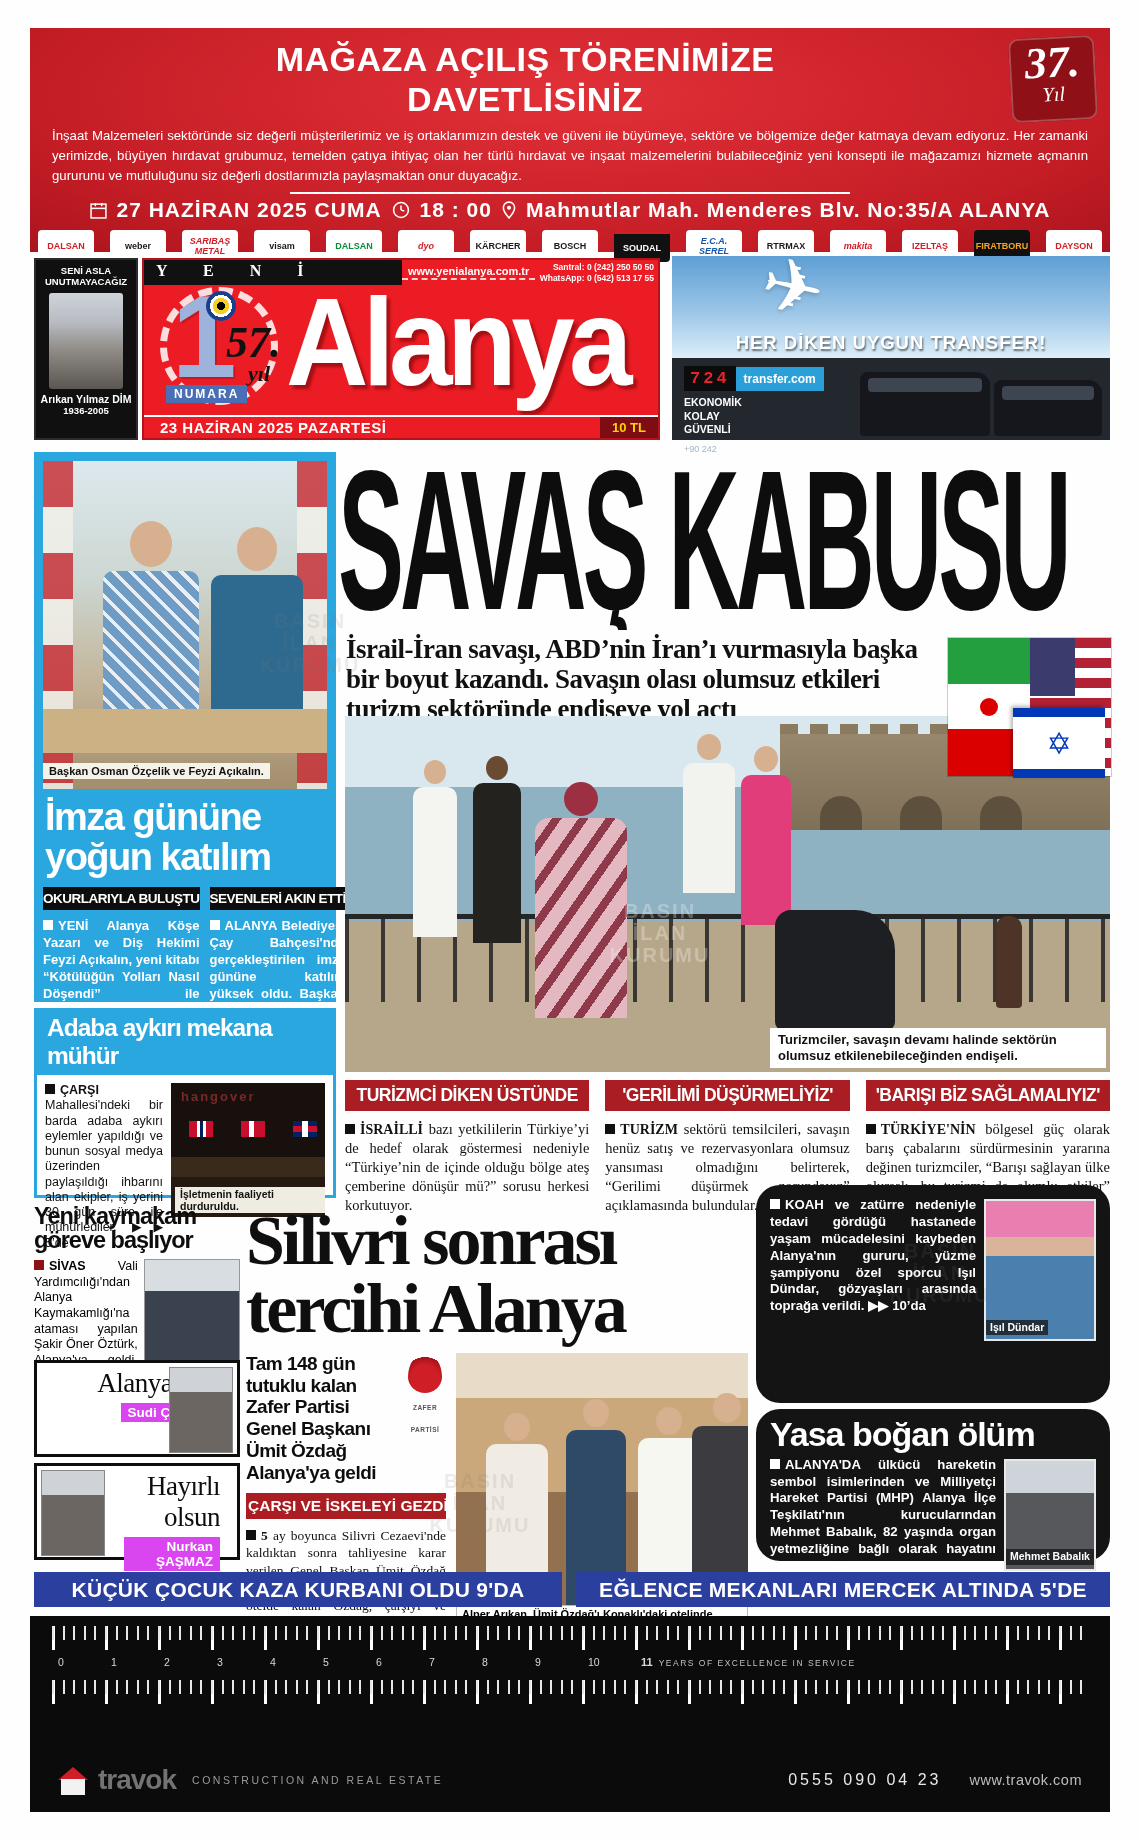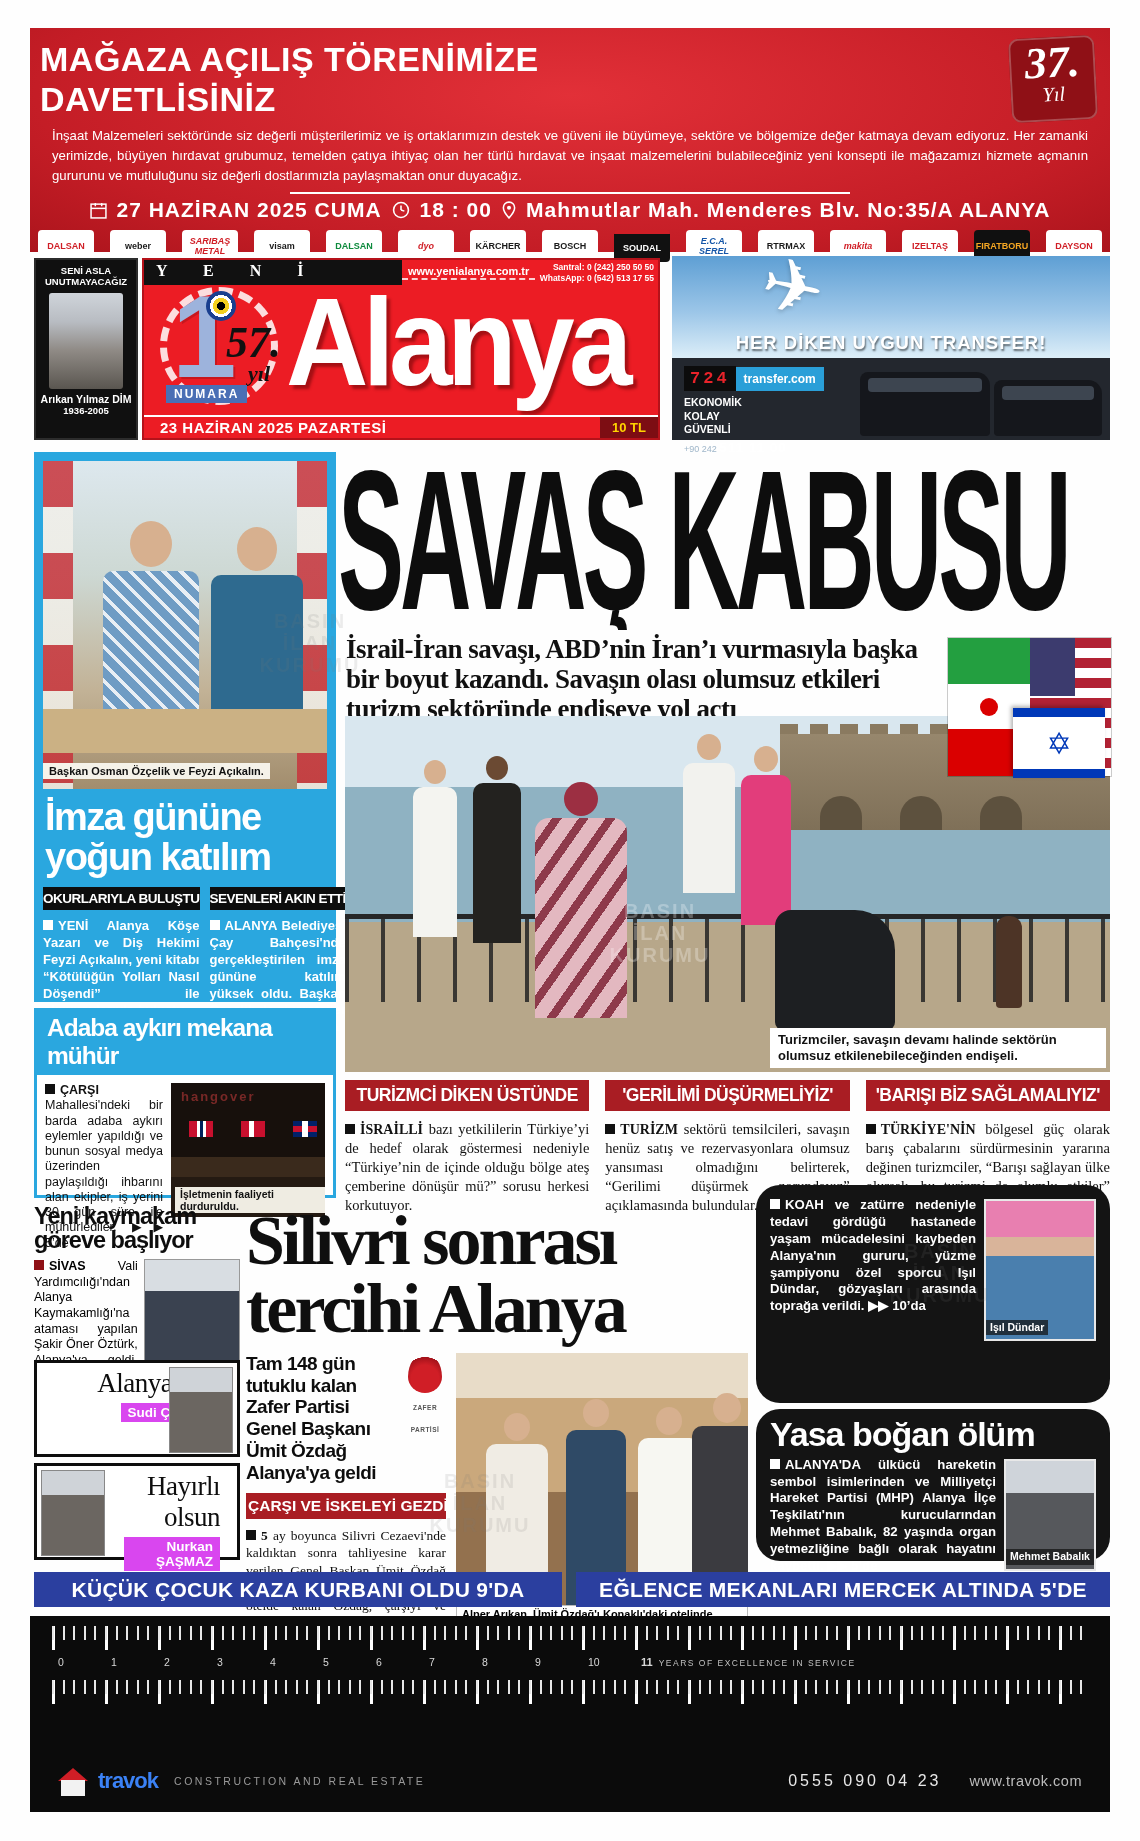--- a/index.html
+++ b/index.html
@@ -10,21 +10,21 @@
   .watermark { position:absolute; color:rgba(120,120,120,0.14); font-weight:bold; font-size:20px; letter-spacing:2px; transform:rotate(0deg); pointer-events:none; width:120px; line-height:1.1; text-align:center; z-index:50; }
   .wm-light { color:rgba(255,255,255,0.28); }
 
   
   #top-ad { left:30px; top:28px; width:1080px; height:224px; background:radial-gradient(ellipse at 50% 30%, #e23038 0%, #c41d26 70%, #ab141c 100%); color:#fff; }
   .ta-head { display:flex; align-items:center; height:96px; padding:6px 14px 0 10px; }
   .ta-logo { width:215px; display:flex; align-items:center; }
   .ta-logo-text { margin-left:6px; }
   .ta-logo-name { font-family:"Liberation Serif",serif; font-size:30px; letter-spacing:8px; font-weight:400; }
   .ta-logo-sub { font-size:9.5px; letter-spacing:2px; border-top:1px solid #fff; padding-top:2px; }
-  .ta-headline { flex:1; text-align:left; font-weight:800; line-height:1.18; letter-spacing:0.5px; }
+  .ta-headline { flex:1; text-align:center; font-weight:800; line-height:1.18; letter-spacing:0.5px; }
   .ta-headline .l1 { font-size:34px; display:block; }
   .ta-headline .l2 { font-size:34px; display:block; }
   .ta-badge { width:86px; height:84px; background:#8f1016; border-radius:10px; text-align:center; transform:rotate(-3deg); box-shadow:0 0 0 2px rgba(255,255,255,.25) inset; padding-top:6px; }
   .ta-badge .n { font-family:"Liberation Serif",serif; font-style:italic; font-weight:bold; font-size:44px; line-height:0.9; display:block; }
   .ta-badge .y { font-family:"Liberation Serif",serif; font-style:italic; font-size:20px; display:block; }
   .ta-body { padding:2px 22px; font-size:13.2px; line-height:1.5; text-align:justify; }
   .ta-divider { width:560px; height:2px; background:#fff; margin:5px auto 4px; }
   .ta-date { display:flex; justify-content:center; align-items:center; gap:10px; font-size:21px; font-weight:bold; letter-spacing:1px; margin-top:2px; }
   .ta-date svg { vertical-align:middle; }
   .ta-brands { display:flex; gap:16px; padding:8px 8px 0; }
@@ -191,21 +191,21 @@
     background-size:100% 60%,100% 100%; background-repeat:no-repeat; background-position:top left; }
   #ruler1 { top:10px; } #ruler2 { top:64px; }
   .ruler-nums { position:absolute; top:40px; left:28px; display:flex; align-items:baseline; color:#d8d8d8; font-size:10.5px; }
   .ruler-nums span { width:53px; }
   .ruler-eleven { font-size:11px; font-weight:700; width:auto !important; margin-right:6px; }
   .ruler-label { font-size:8.5px; letter-spacing:1.5px; color:#c0c0c0; width:auto !important; }
   .travok-row { position:absolute; left:28px; right:28px; bottom:16px; display:flex; align-items:center; }
   .travok-logo { width:30px; height:30px; position:relative; margin-right:10px; }
   .travok-logo .base { position:absolute; left:3px; bottom:0; width:24px; height:16px; background:#f2f2f2; }
   .travok-logo .roof { position:absolute; left:0; bottom:15px; width:0; height:0; border-left:15px solid transparent; border-right:15px solid transparent; border-bottom:13px solid #d01e26; }
-  .travok-name { color:#3b82f6; font-weight:800; font-size:22px; letter-spacing:-1px; }
+  .travok-name { color:#737373; font-weight:800; font-size:28px; letter-spacing:-1px; }
   .travok-tag { color:#9a9a9a; font-size:10.5px; letter-spacing:2.5px; margin-left:16px; }
   .travok-right { margin-left:auto; display:flex; align-items:center; gap:28px; }
   .travok-phone { color:#e8e8e8; font-size:16px; letter-spacing:3px; }
   .travok-site { color:#bdbdbd; font-size:14.5px; letter-spacing:0.5px; }
 </style>
 </head>
 <body>
 
 <div class="page">
 

